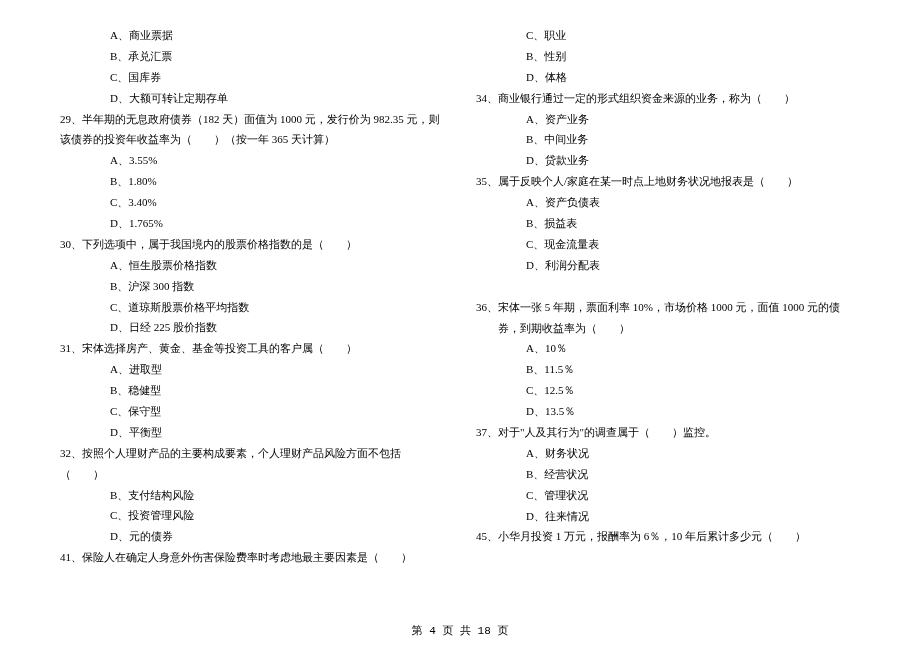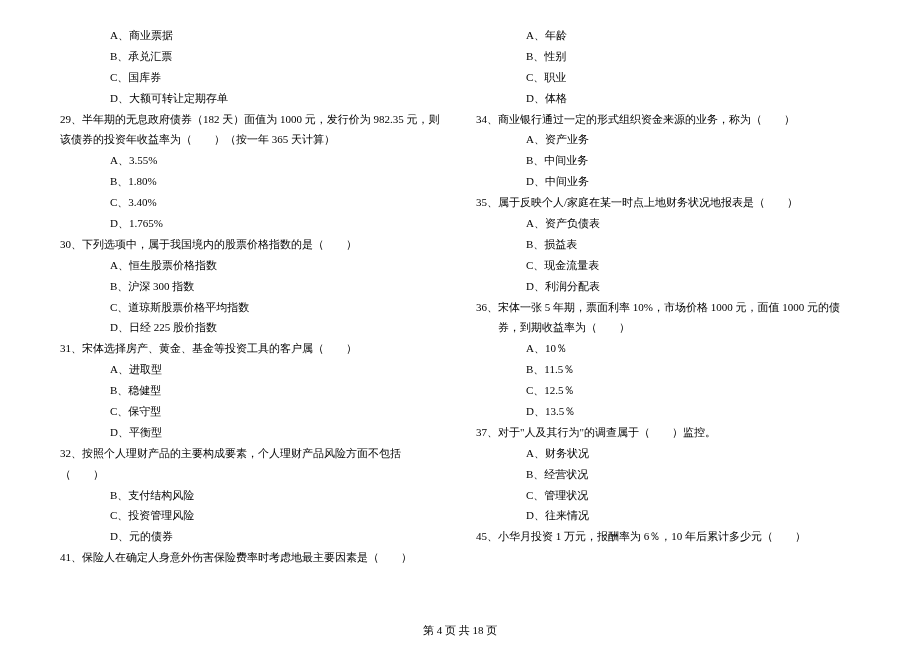--- a/index.html
+++ b/index.html
@@ -30,28 +30,30 @@
       line-height: 1.9;
     }
     .question {
       line-height: 1.9;
       text-indent: 0;
     }
     .qcont {
       padding-left: 22px;
       text-indent: -22px;
       line-height: 1.9;
+      margin-top: 21px;
     }
     .footer {
       position: absolute;
       bottom: 12px;
       left: 0;
       right: 0;
       text-align: center;
       font-size: 11px;
+      font-family: Liberation Mono, monospace;
     }
   </style>
 </head>
 <body>
 
 <div class="content">
   <div class="col">
     <div class="option">A、商业票据</div>
     <div class="option">B、承兑汇票</div>
     <div class="option">C、国库券</div>
@@ -77,29 +79,28 @@
 
     <div class="question">32、按照个人理财产品的主要构成要素，个人理财产品风险方面不包括（　　）</div>
     <div class="option">B、支付结构风险</div>
     <div class="option">C、投资管理风险</div>
     <div class="option">D、元的债券</div>
 
     <div class="question">41、保险人在确定人身意外伤害保险费率时考虑地最主要因素是（　　）</div>
   </div>
 
   <div class="col">
-    <div class="option">A、年龄</div>
+    <div class="option">C、职业</div>
     <div class="option">B、性别</div>
-    <div class="option">C、职业</div>
     <div class="option">D、体格</div>
 
     <div class="question">34、商业银行通过一定的形式组织资金来源的业务，称为（　　）</div>
     <div class="option">A、资产业务</div>
     <div class="option">B、中间业务</div>
-    <div class="option">D、中间业务</div>
+    <div class="option">D、贷款业务</div>
 
     <div class="question">35、属于反映个人/家庭在某一时点上地财务状况地报表是（　　）</div>
     <div class="option">A、资产负债表</div>
     <div class="option">B、损益表</div>
     <div class="option">C、现金流量表</div>
     <div class="option">D、利润分配表</div>
 
     <div class="qcont">36、宋体一张 5 年期，票面利率 10%，市场价格 1000 元，面值 1000 元的债券，到期收益率为（　　）</div>
     <div class="option">A、10％</div>
     <div class="option">B、11.5％</div>

